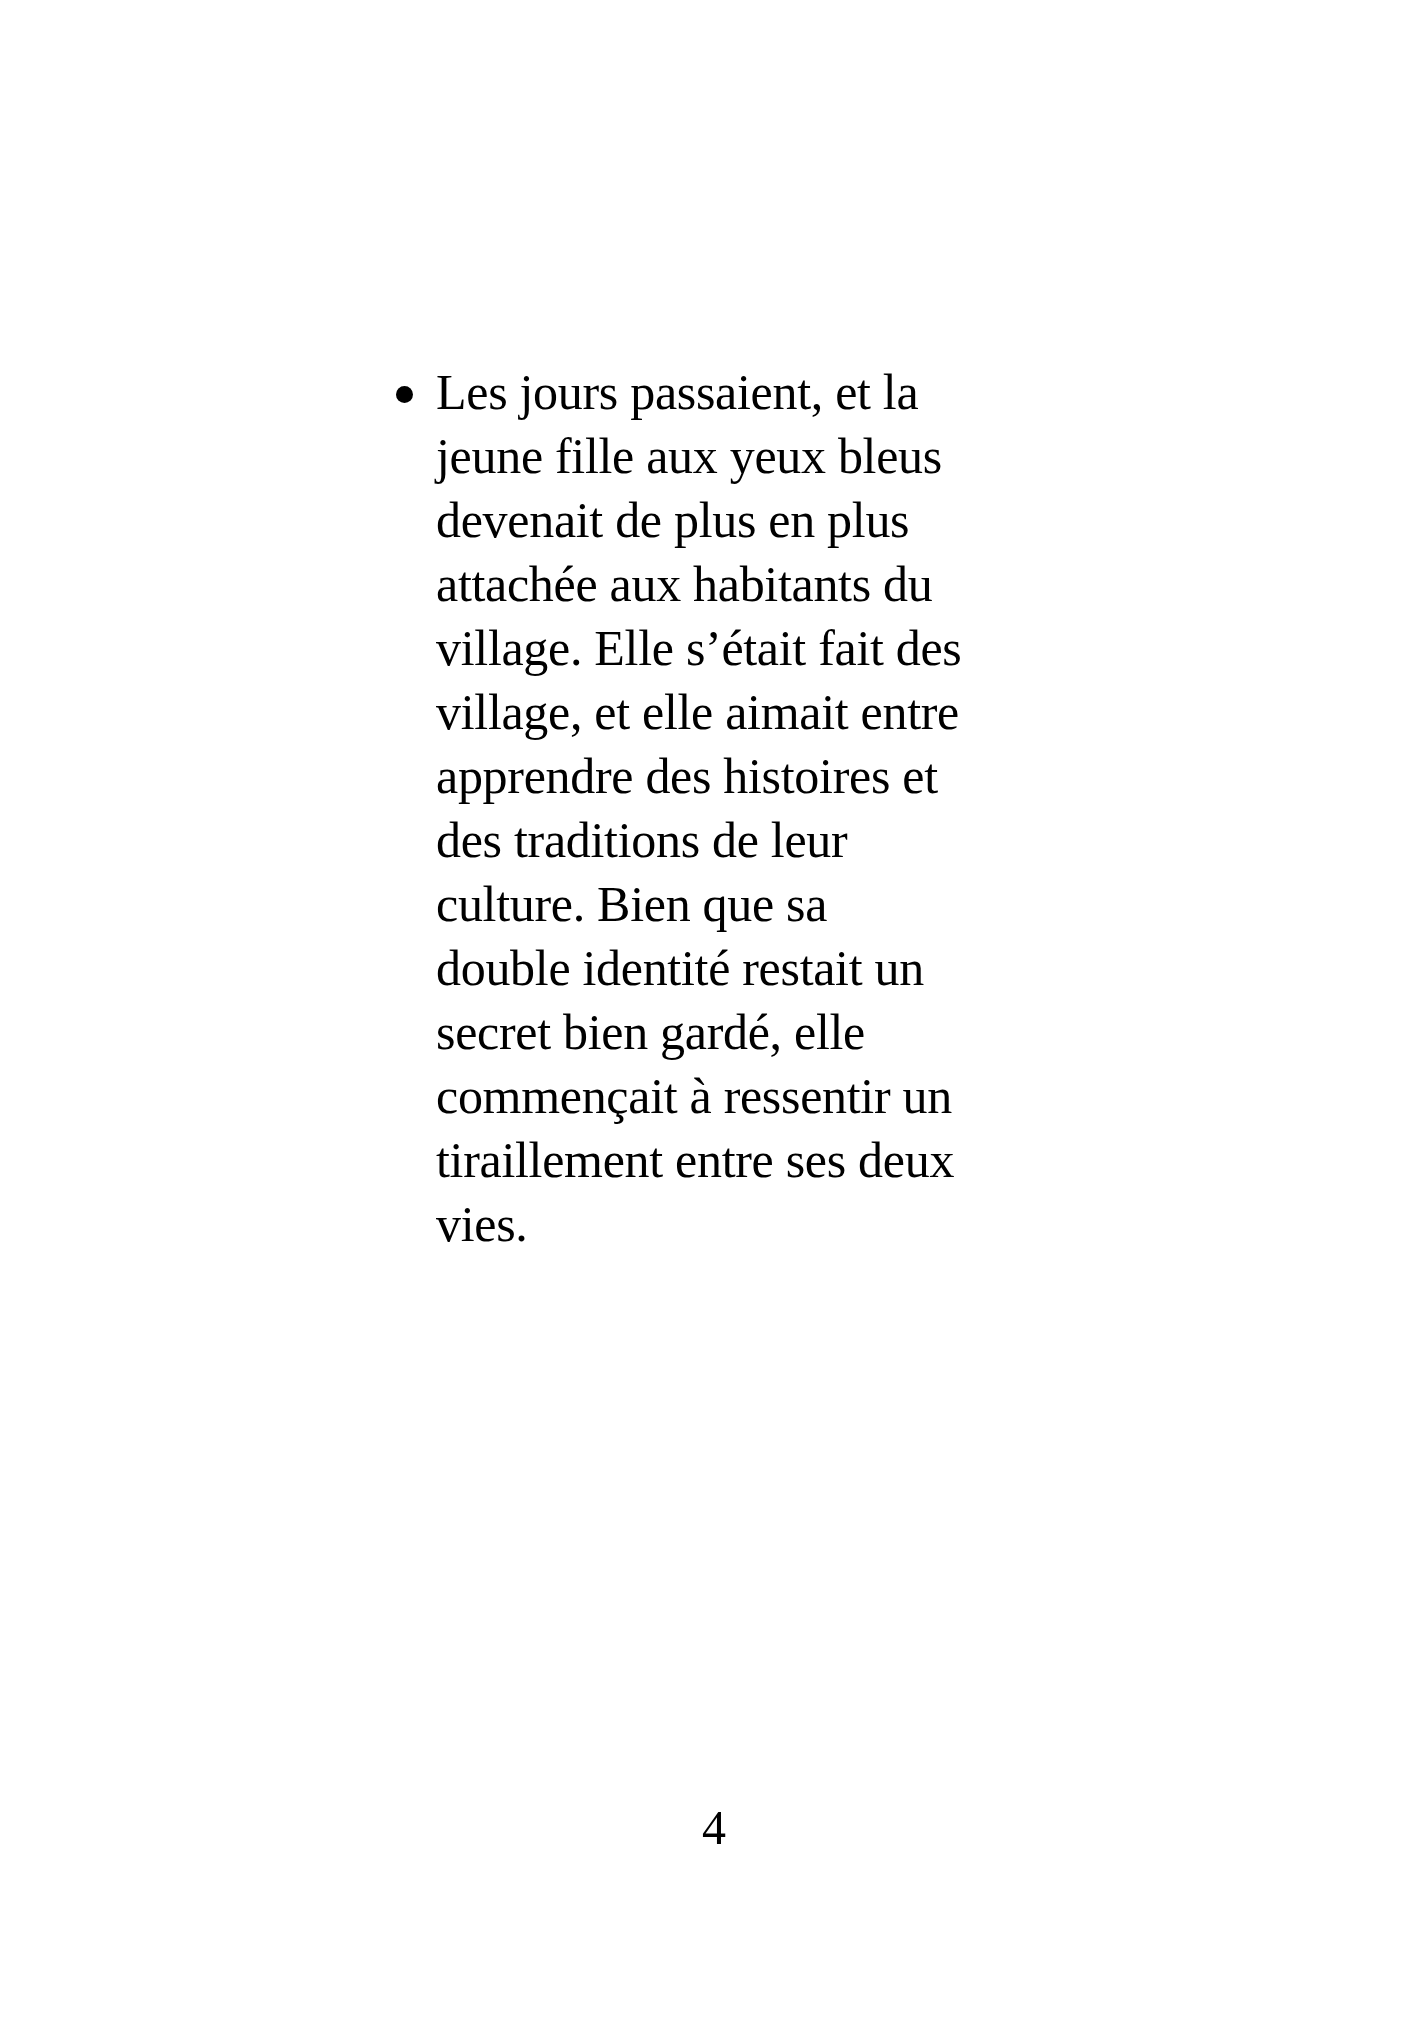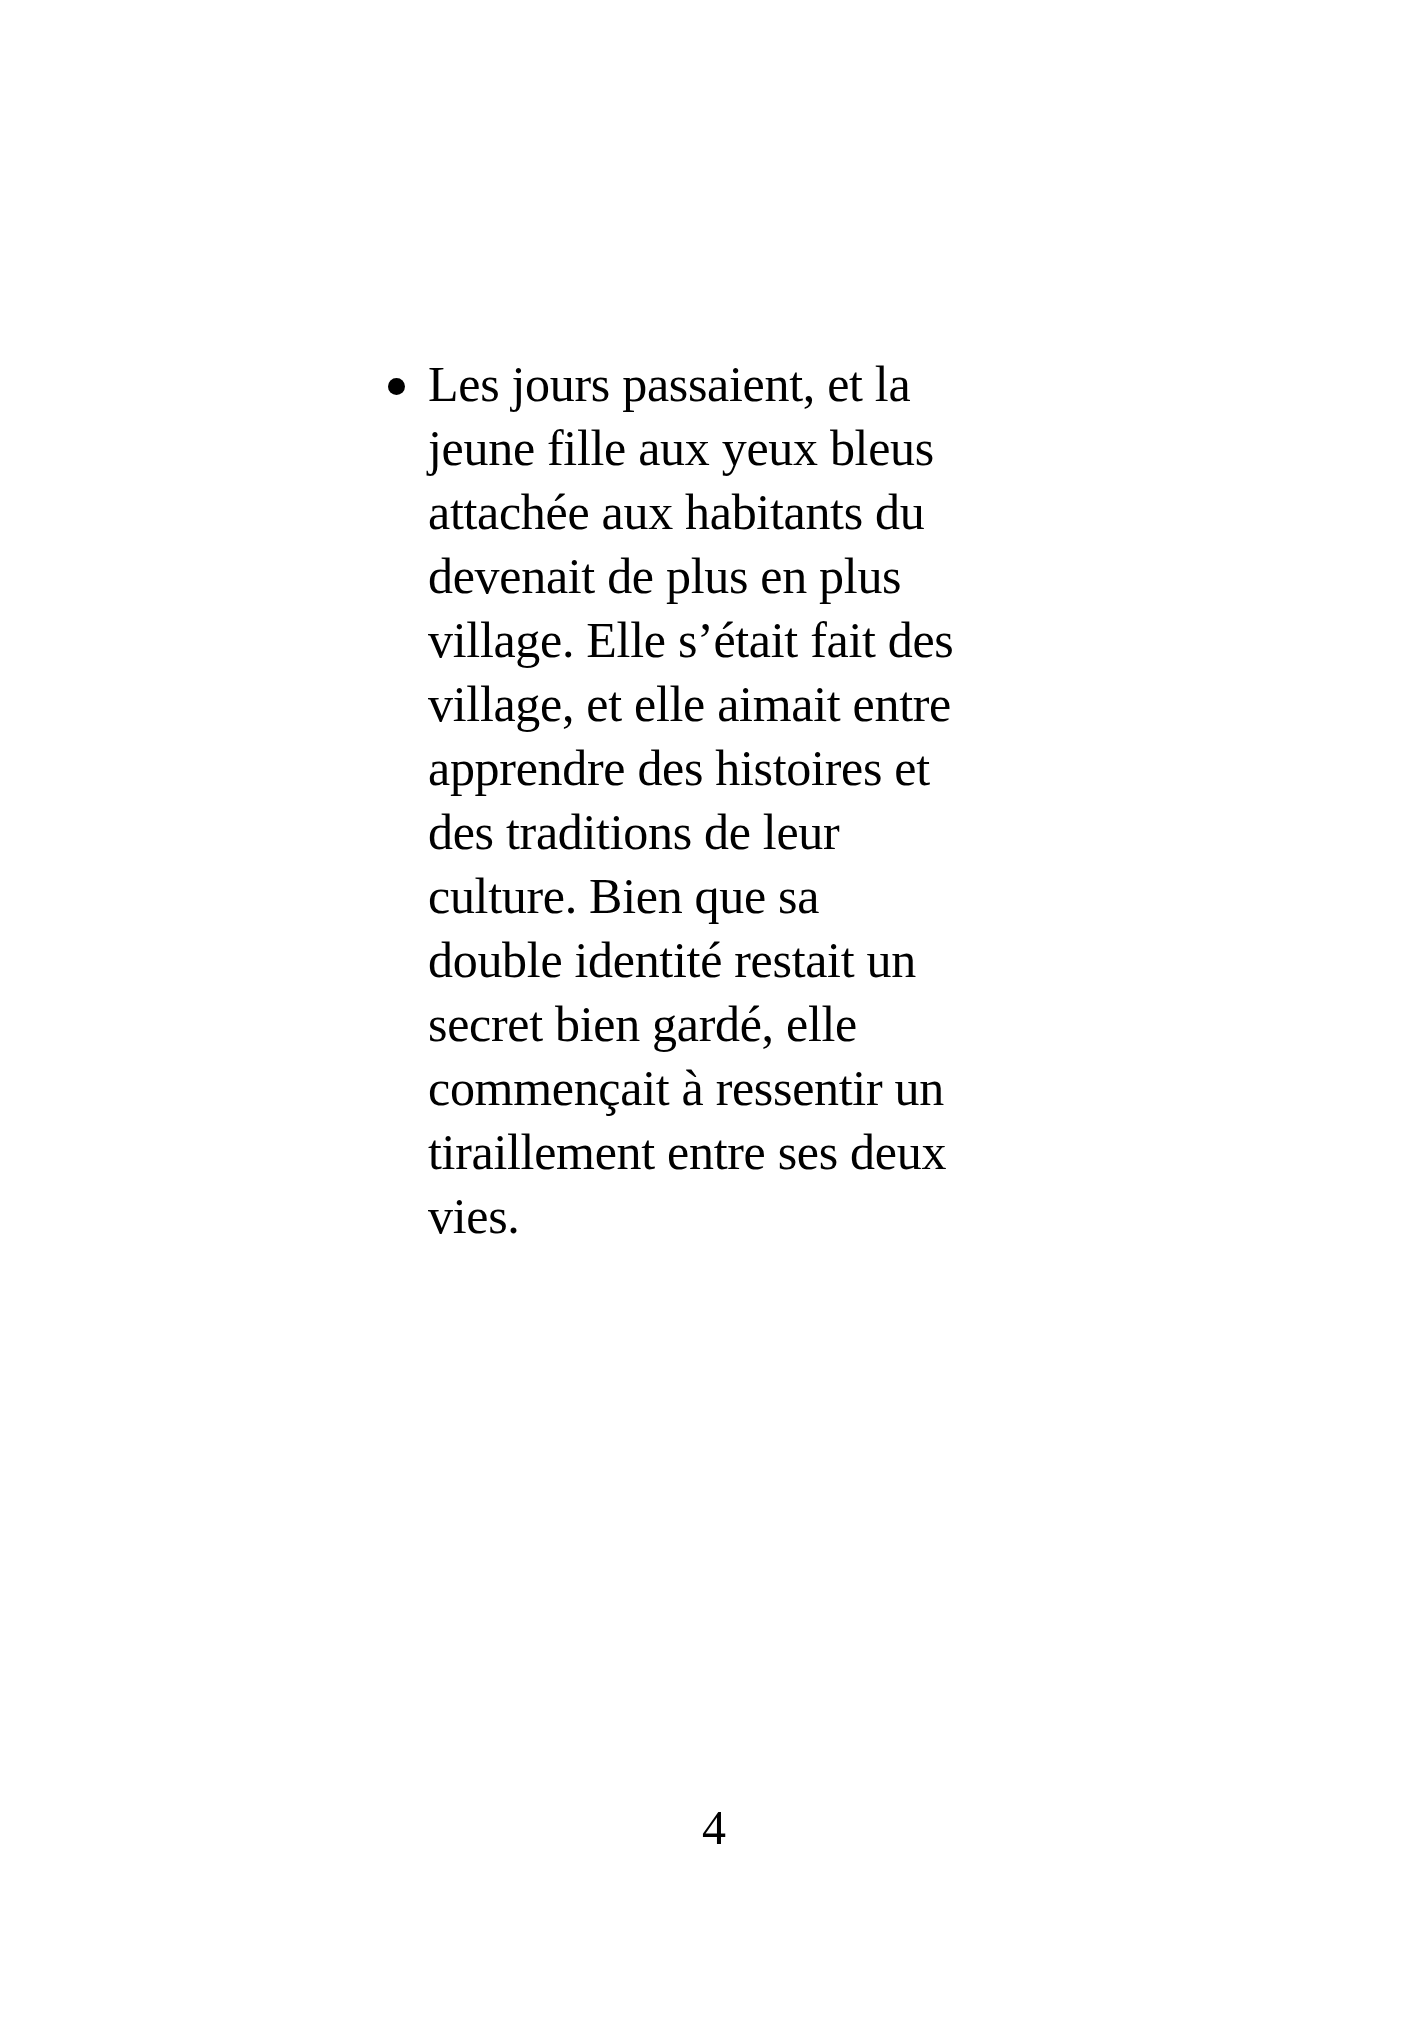--- a/index.html
+++ b/index.html
@@ -20,21 +20,21 @@
       left: 0; top: 0;
       width: 1428px;
       height: 2028px;
       background: #ffffff;
     }
     .bullet-list {
       position: absolute;
       left: 428px;
       top: 352px;
       width: 680px;
-      margin: 0;
+      margin: 8px;
       padding: 0;
       list-style: none;
     }
     .bullet-item {
       position: relative;
       margin: 0;
       padding: 0;
     }
     .bullet-dot {
       position: absolute;
@@ -65,22 +65,22 @@
   </style>
 </head>
 <body>
 
 <div class="page">
   <ul class="bullet-list">
     <li class="bullet-item">
       <span class="bullet-dot"></span>
       <span class="line">Les jours passaient, et la</span>
       <span class="line">jeune fille aux yeux bleus</span>
+      <span class="line">devenait de plus en plus</span>
       <span class="line">attachée aux habitants du</span>
-      <span class="line">devenait de plus en plus</span>
       <span class="line">village. Elle s’était fait des</span>
       <span class="line">village, et elle aimait entre</span>
       <span class="line">apprendre des histoires et</span>
       <span class="line">des traditions de leur</span>
       <span class="line">culture. Bien que sa</span>
       <span class="line">double identité restait un</span>
       <span class="line">secret bien gardé, elle</span>
       <span class="line">commençait à ressentir un</span>
       <span class="line">tiraillement entre ses deux</span>
       <span class="line">vies.</span>

